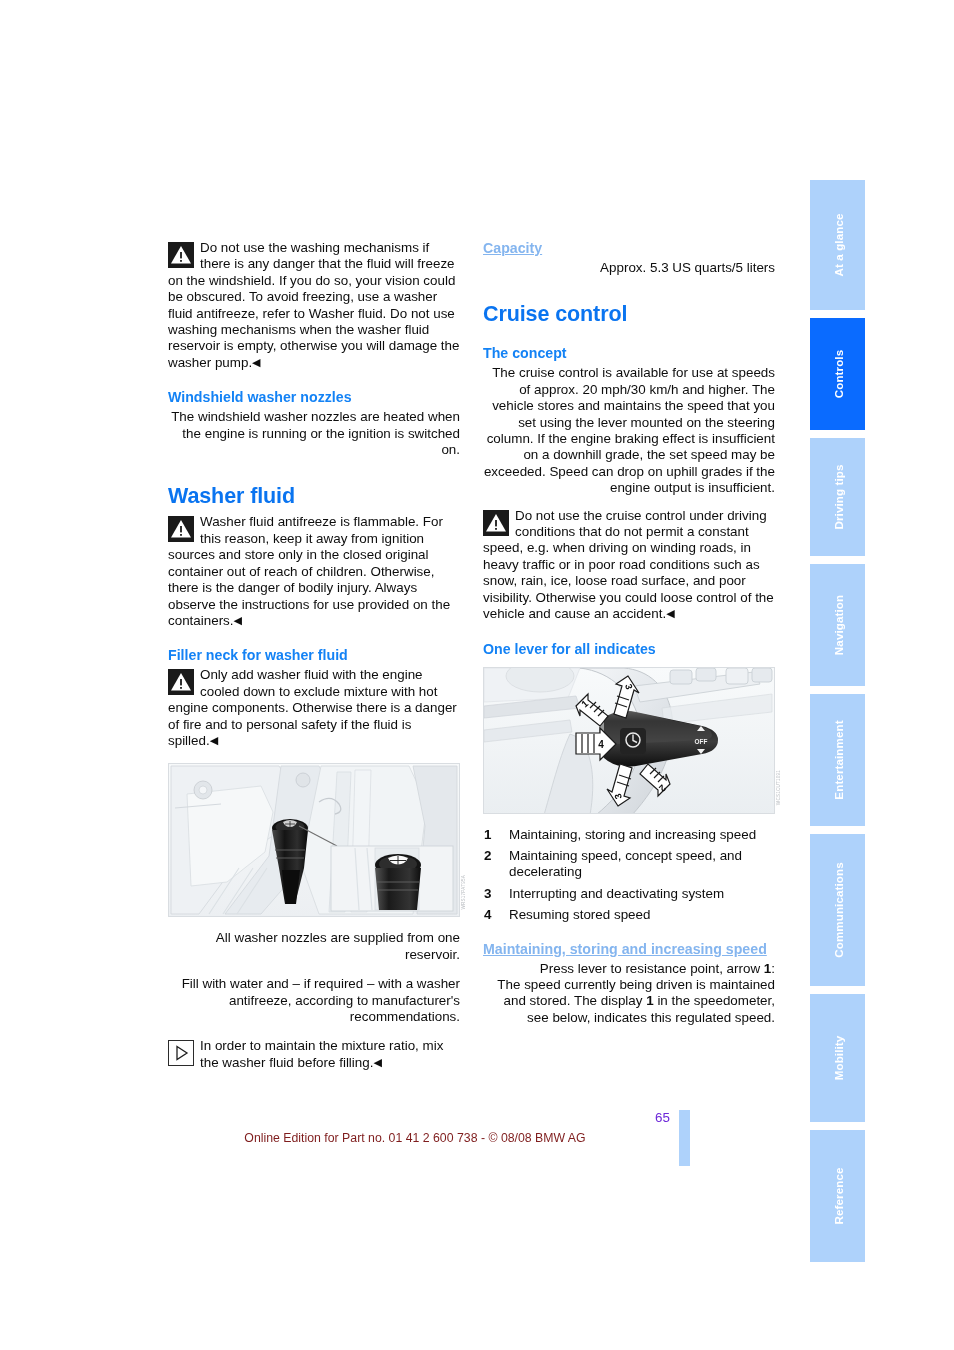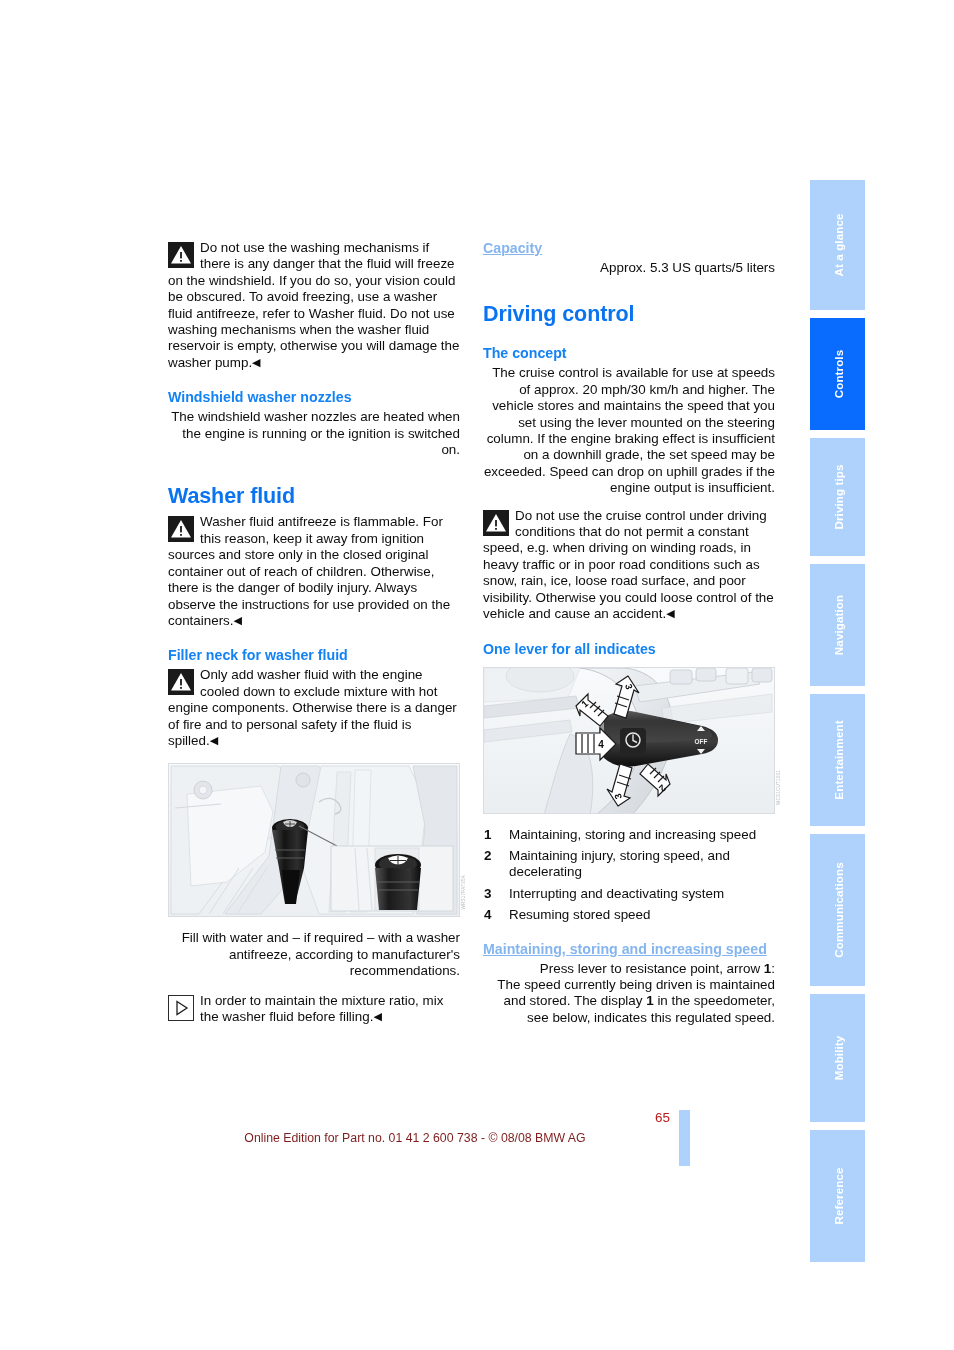--- a/index.html
+++ b/index.html
@@ -188,21 +188,21 @@
   }
 
   
   #pagenum {
     position: absolute;
     left: 600px;
     top: 1110px;
     width: 70px;
     text-align: right;
     font-size: 13.4px;
-    color: #b91c1c;
+    color: #6d28d9;
   }
   #footline {
     position: absolute;
     left: 160px;
     top: 1131px;
     width: 510px;
     text-align: center;
     font-size: 12.3px;
     color: #7f1d1d;
   }
@@ -322,40 +322,41 @@
           <ellipse cx="229" cy="100" rx="19" ry="8.6" fill="#2d2d2d"></ellipse>
           <path d="M219,94 q10,-5 20,0 q-3,6.5 -10,6.5 q-7,0 -10,-6.5" fill="#fafafa"></path>
           <path d="M229,92 l0,9 M221,96.5 l16,0" stroke="#2a2a2a" stroke-width="1"></path>
           <path d="M206,104 L252,104 L248,146 L210,146 Z" fill="url(#capG2)"></path>
           <path d="M208,118 L250,118 M209,126 L249,126" stroke="#5e5e5e" stroke-width="1.1"></path>
         </svg>
       </div>
       <figcaption class="refcode">WRS17PAT95A</figcaption>
     </figure>
 
+    <p>All washer nozzles are supplied from one reservoir.</p>
     <p>Fill with water and – if required – with a washer antifreeze, according to manufacturer's recommendations.</p>
 
     <div class="notice">
       <span class="glyph ico-note">
         <svg width="24" height="24" viewBox="0 0 24 24">
           <rect x="0.5" y="0.5" width="23" height="23" fill="#ffffff" stroke="none"></rect>
           <polygon points="8,5.5 18,12 8,18.5" fill="none" stroke="#1f1f1f" stroke-width="1.3"></polygon>
         </svg>
       </span>
       <span class="body">In order to maintain the mixture ratio, mix the washer fluid before filling.</span><span class="endmark">◀</span>
     </div>
 
   </div>
 
   <div class="col" id="col-right">
 
     <h2 class="sub-title pale first">Capacity</h2>
     <p>Approx. 5.3 US quarts/5 liters</p>
 
-    <h1 class="sec-title">Driving control</h1>
+    <h1 class="sec-title">Cruise control</h1>
 
     <h2 class="sub-title">The concept</h2>
     <p class="tight">The cruise control is available for use at speeds of approx. 20 mph/30 km/h and higher. The vehicle stores and maintains the speed that you set using the lever mounted on the steering column. If the engine braking effect is insufficient on a downhill grade, the set speed may be exceeded. Speed can drop on uphill grades if the engine output is insufficient.</p>
 
     <div class="notice">
       <span class="glyph ico-warning">
         <svg width="26" height="26" viewBox="0 0 26 26">
           <rect x="0" y="0" width="26" height="26" fill="#1a1a1a"></rect>
           <polygon points="13,4 23,21.5 3,21.5" fill="#ffffff"></polygon>
           <rect x="12.1" y="10" width="1.8" height="6.4" fill="#1a1a1a"></rect>
@@ -451,21 +452,21 @@
       <figcaption class="refcode">WCS1CUT1091</figcaption>
     </figure>
 
     <ol class="numlist">
       <li>
         <span class="num">1</span>
         <span>Maintaining, storing and increasing speed</span>
       </li>
       <li>
         <span class="num">2</span>
-        <span>Maintaining injury, storing speed, and decelerating</span>
+        <span>Maintaining speed, concept speed, and decelerating</span>
       </li>
       <li>
         <span class="num">3</span>
         <span>Interrupting and deactivating system</span>
       </li>
       <li>
         <span class="num">4</span>
         <span>Resuming stored speed</span>
       </li>
     </ol>

